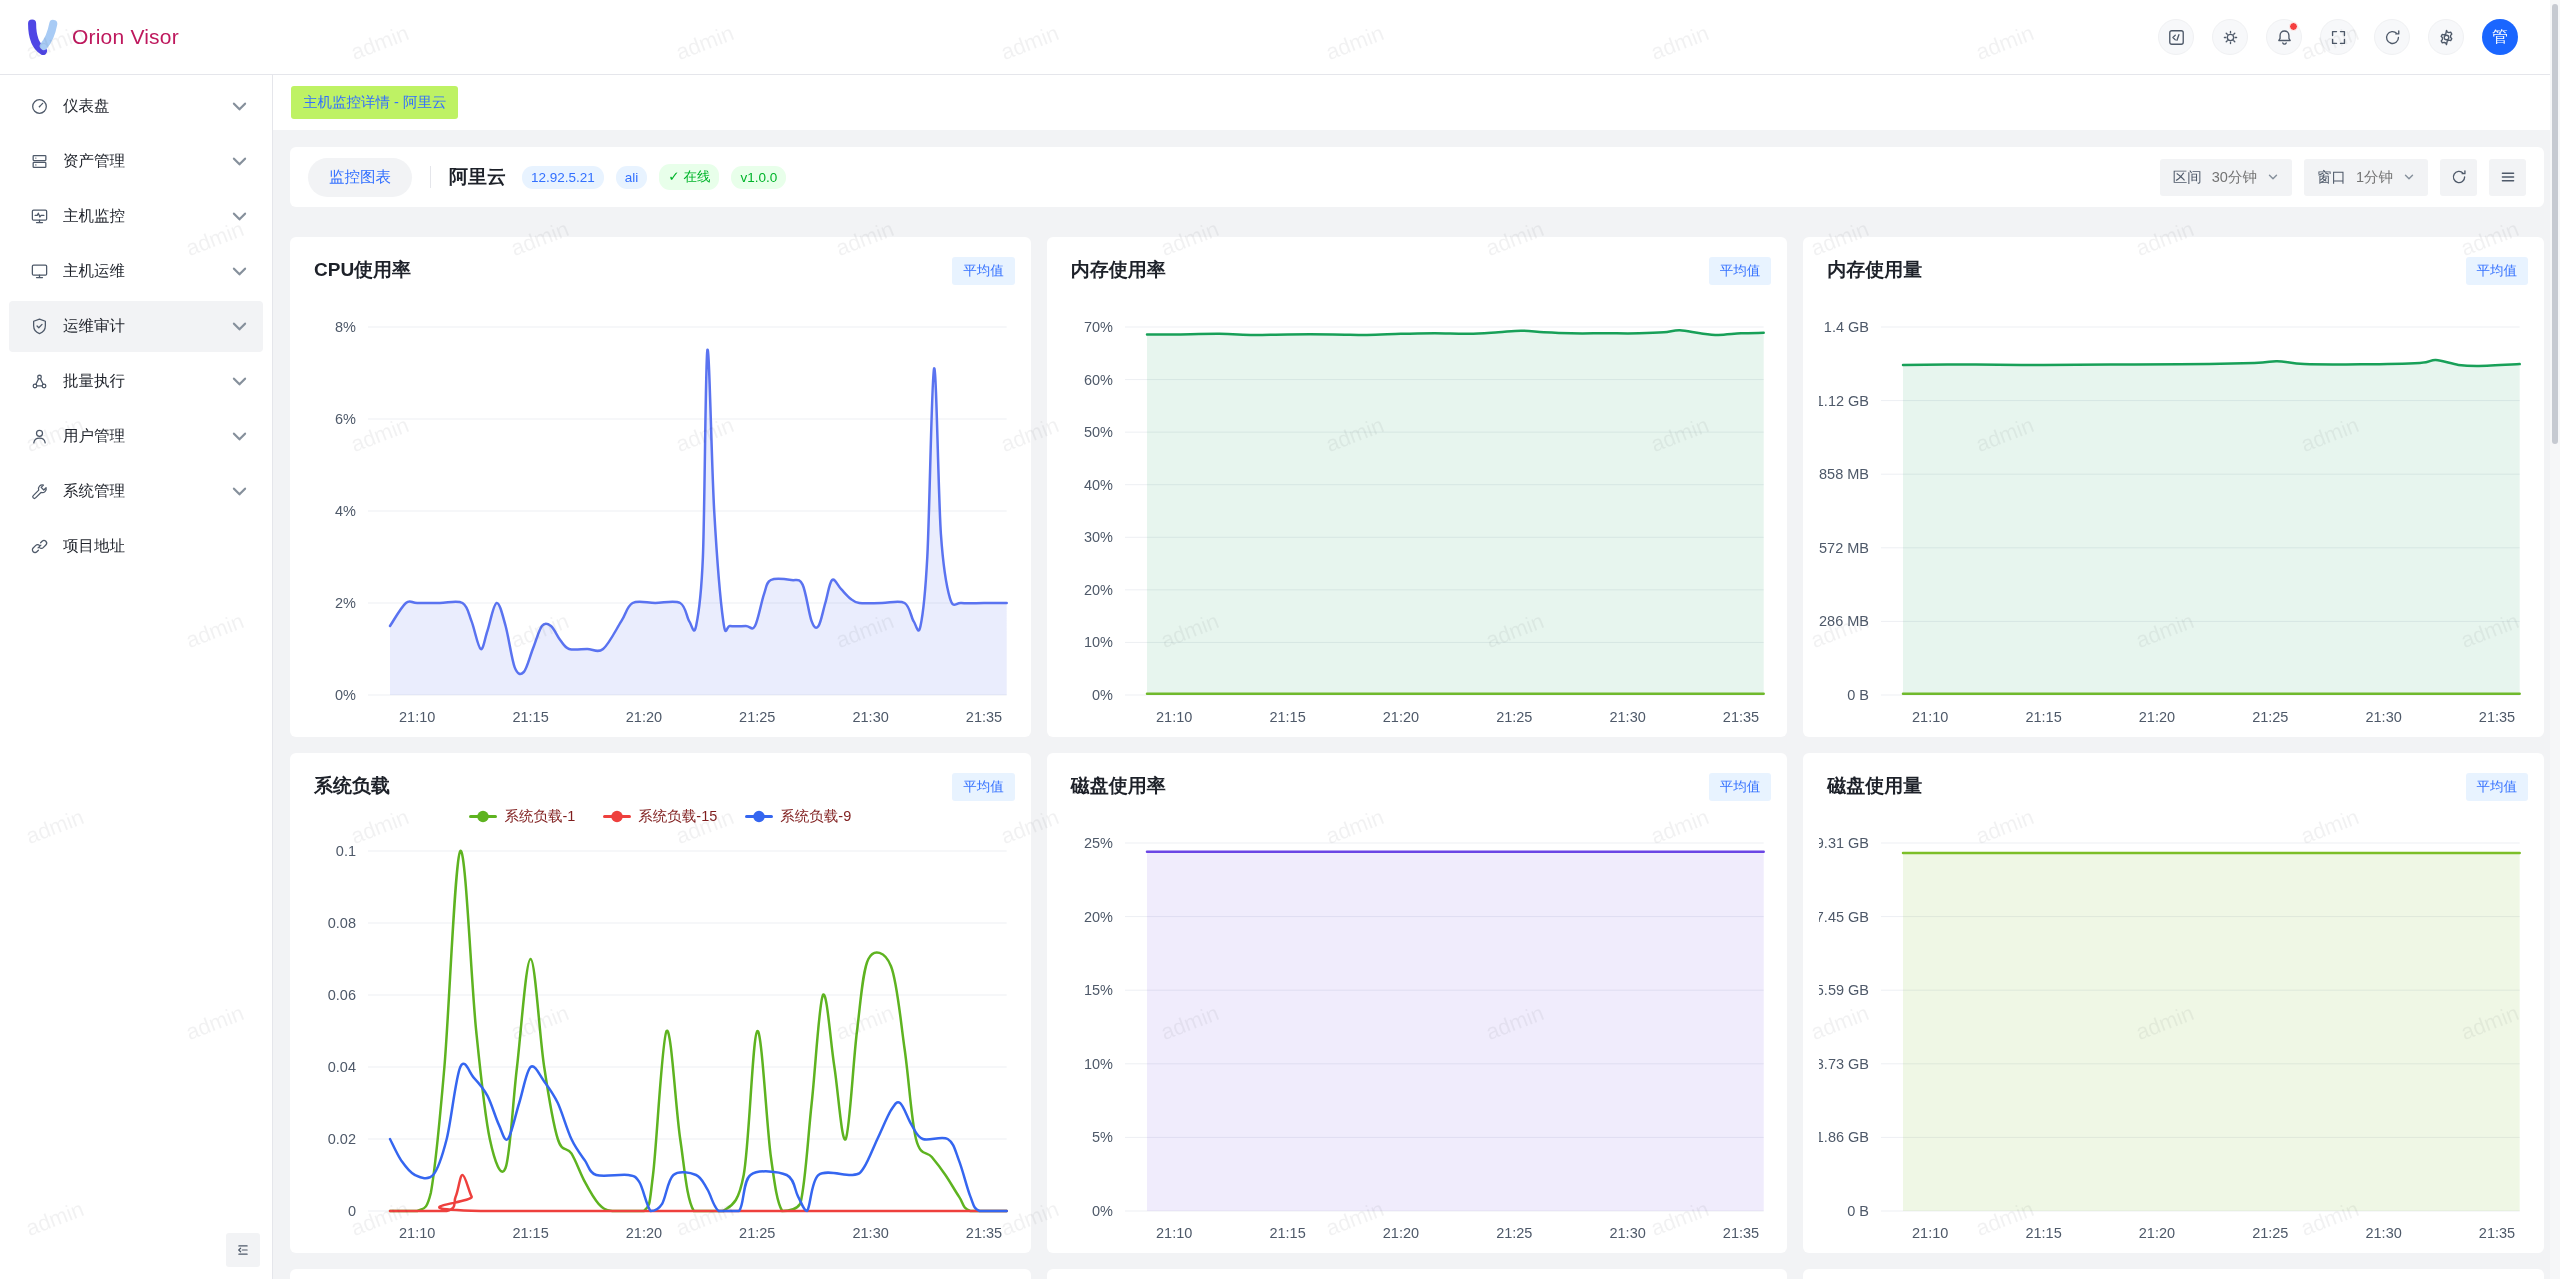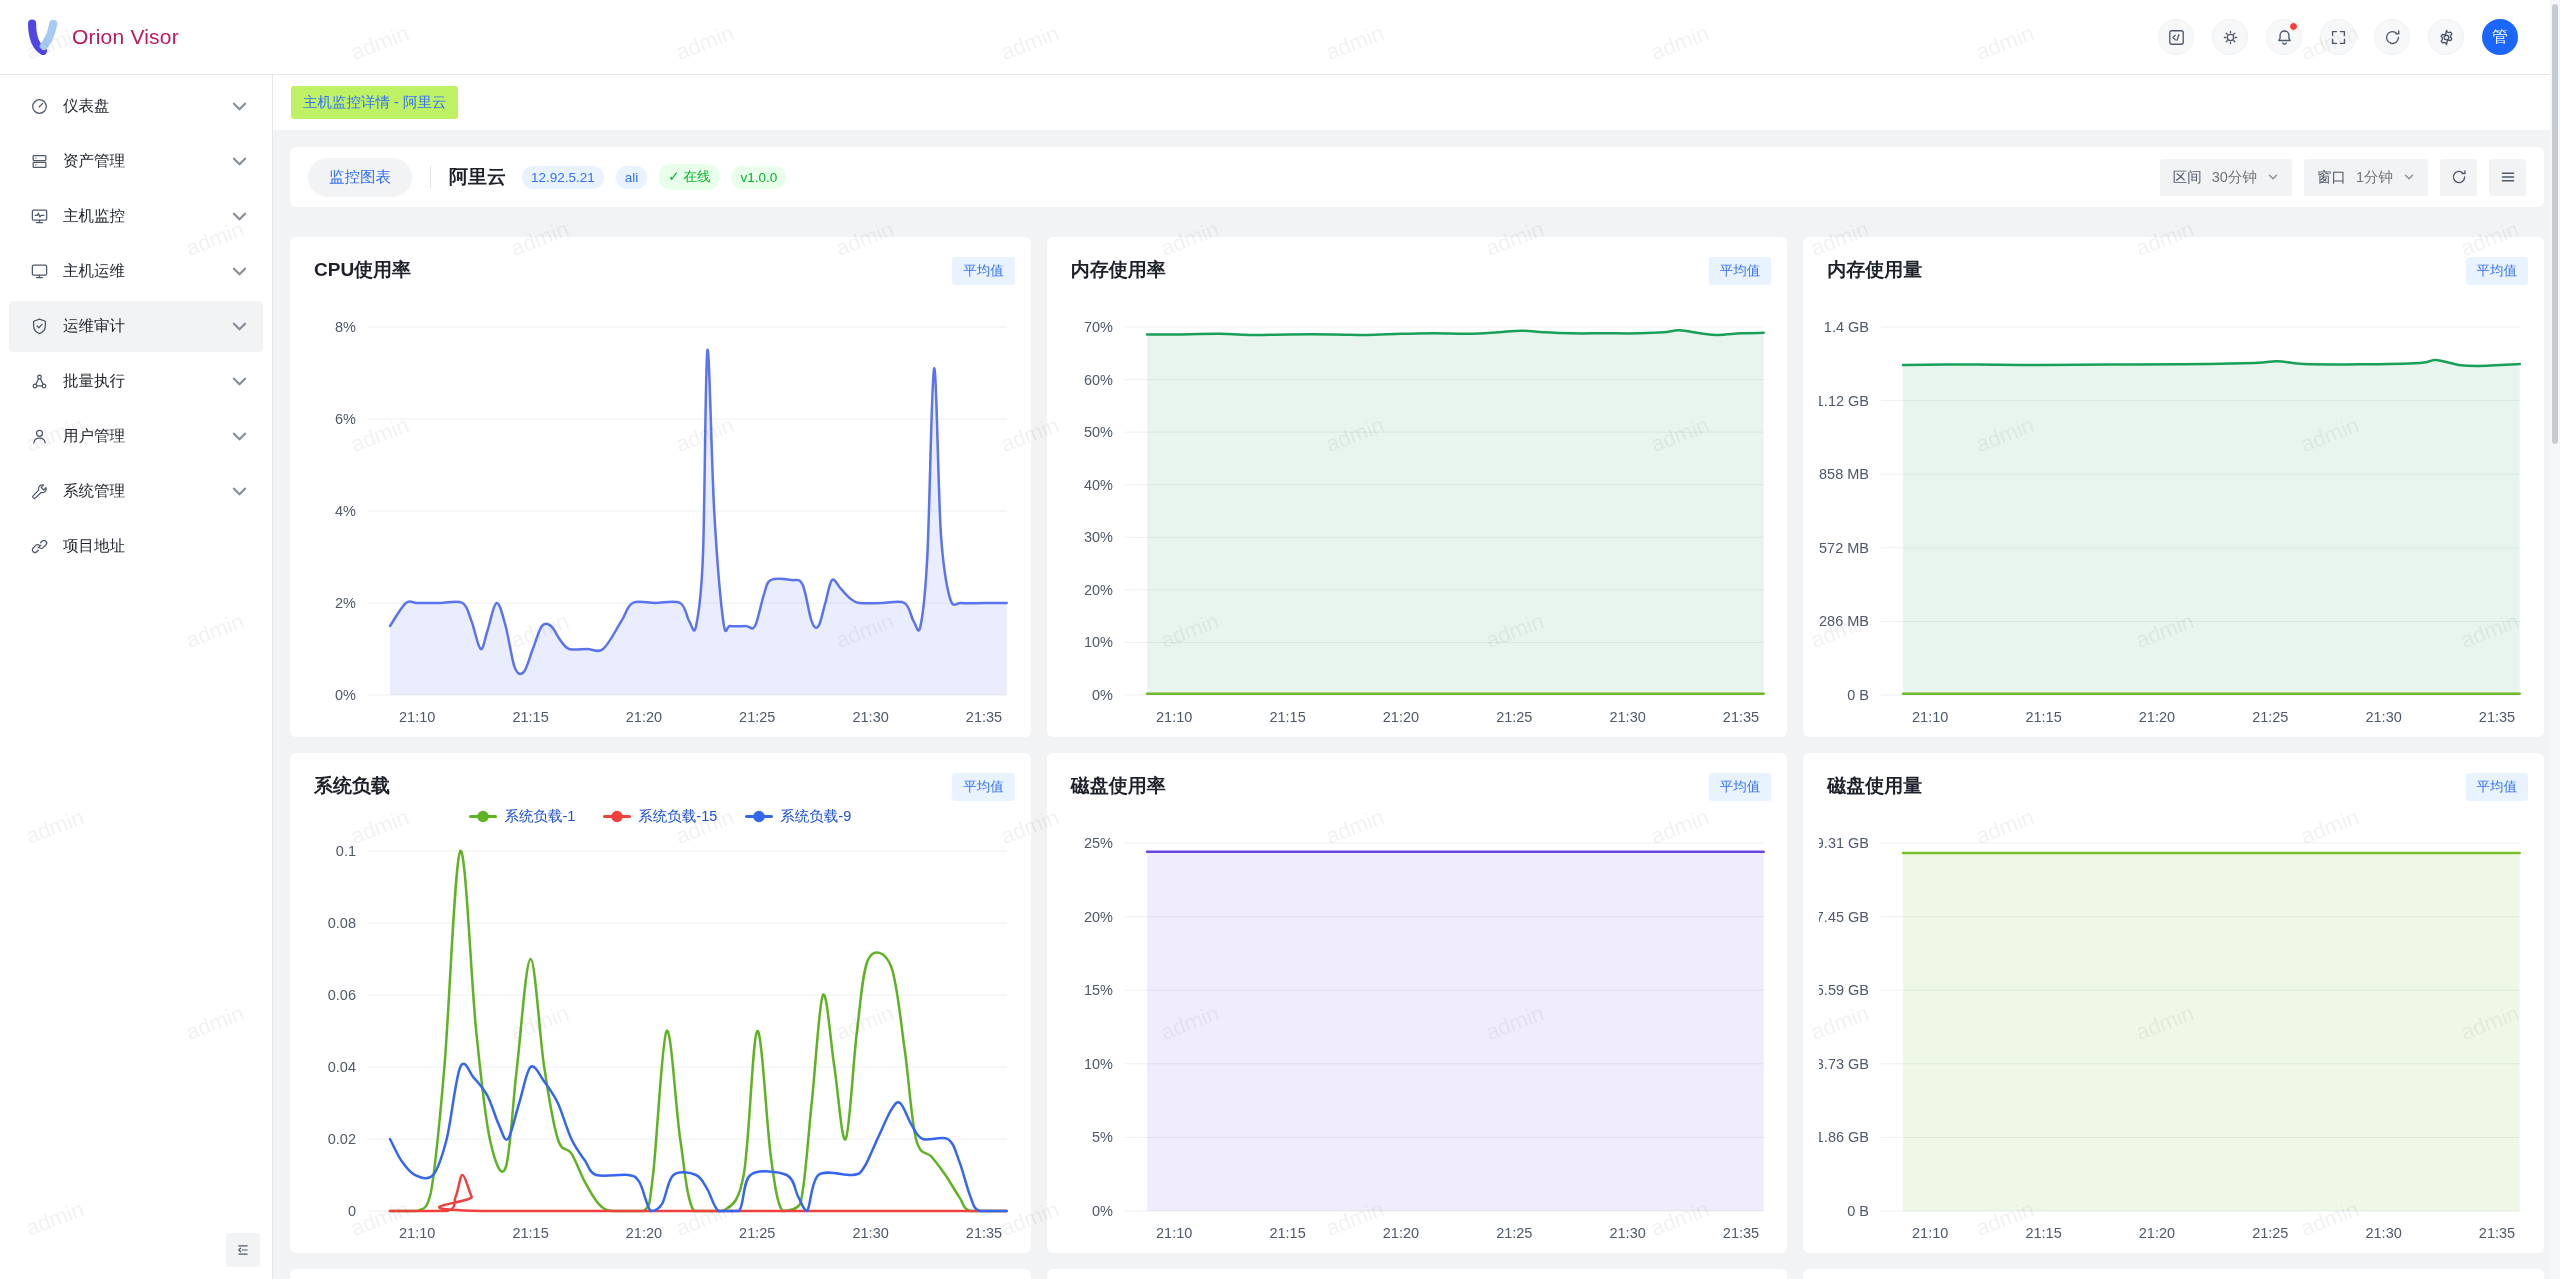--- a/index.html
+++ b/index.html
@@ -52,21 +52,21 @@
 
   
   .grid{display:grid;grid-template-columns:repeat(3,1fr);gap:16px;margin-bottom:16px;}
   .chart-card{height:500px;position:relative;}
   .card-head{display:flex;justify-content:space-between;align-items:flex-start;padding:20px 16px 0 24px;}
   .chart-title{font-size:19px;font-weight:700;color:#1d2129;}
   .avg-badge{background:#e8f3ff;color:#3370ff;font-size:13.5px;padding:5px 11px;border-radius:3px;cursor:pointer;}
   .chart-svg{position:absolute;left:16px;right:16px;top:64px;bottom:10px;width:calc(100% - 32px);height:426px;}
   .legend-row{position:absolute;top:54px;left:0;right:0;display:flex;justify-content:center;gap:28px;z-index:2;}
   .legend-item{display:flex;align-items:center;gap:7px;cursor:pointer;}
-  .legend-item span{font-size:14.5px;color:#1d4ed8;}
+  .legend-item span{font-size:14.5px;color:#7f1d1d;}
   .sliver-card{height:30px;border-radius:6px 6px 0 0;}
 
   
   .watermark-layer{position:absolute;inset:0;pointer-events:none;z-index:40;overflow:hidden;}
   .wm{position:absolute;transform:rotate(-21deg);font-size:22px;color:#1d2129;opacity:.055;white-space:nowrap;}
   .scrollbar{position:absolute;top:0;right:0;width:10px;height:100%;background:#f6f7f8;z-index:50;}
   .scroll-thumb{position:absolute;top:4px;left:2px;width:6px;height:440px;border-radius:3px;background:#c6cad1;cursor:pointer;}
 </style>
 </head>
 <body>

